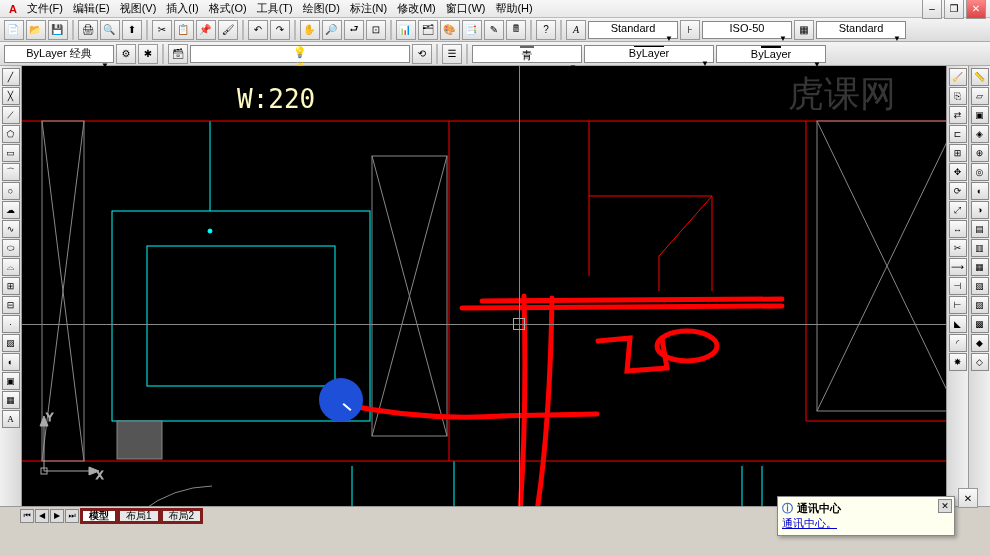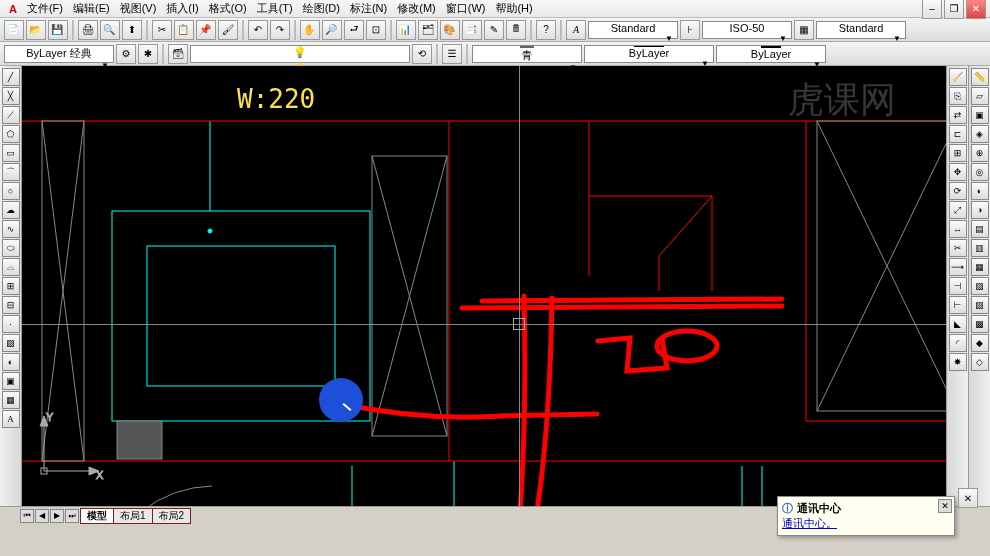--- a/index.html
+++ b/index.html
@@ -16,31 +16,31 @@
 .ltool{width:22px;background:linear-gradient(90deg,#f0f0f0,#d8d8d8);border-right:1px solid #999;display:flex;flex-direction:column;align-items:center;padding-top:2px;gap:1px;}
 .rtool{width:22px;background:linear-gradient(90deg,#d8d8d8,#f0f0f0);border-left:1px solid #999;display:flex;flex-direction:column;align-items:center;padding-top:2px;gap:1px;}
 .stb{width:18px;height:18px;background:linear-gradient(#fafafa,#ddd);border:1px solid #888;font-size:9px;display:flex;align-items:center;justify-content:center;cursor:pointer;}
 .canvas{flex:1;background:#000;position:relative;overflow:hidden;}
 .crosshair-h{position:absolute;height:1px;background:#888;left:0;right:0;top:258px;}
 .crosshair-v{position:absolute;width:1px;background:#888;top:0;bottom:0;left:497px;}
 .pickbox{position:absolute;width:12px;height:12px;border:1px solid #aaa;left:491px;top:252px;}
 .ucs{position:absolute;left:12px;bottom:25px;}
 .bot{background:#d4d0c8;}
 .tabs{height:18px;display:flex;align-items:center;padding:0 20px;border-top:1px solid #999;}
-.tab{padding:0 6px;height:16px;background:#e8e8e8;border:1px solid #7f1d1d;font-size:10px;margin-right:-1px;display:flex;align-items:center;cursor:pointer;}
+.tab{padding:0 6px;height:16px;background:#e8e8e8;border:3px solid #7f1d1d;font-size:10px;margin-right:-1px;display:flex;align-items:center;cursor:pointer;}
 .tab.act{background:#fff;font-weight:bold;}
 .navbtn{width:14px;height:14px;background:#ddd;border:1px solid #888;font-size:8px;display:flex;align-items:center;justify-content:center;margin-right:1px;}
 .cmdarea{background:#fff;border:1px solid #888;margin:1px 4px;padding:1px 4px;font-size:11px;font-family:monospace;}
 .cmdline{height:14px;}
 .notif{position:absolute;right:35px;bottom:20px;width:178px;background:#fffff0;border:1px solid #888;padding:4px;font-size:10px;box-shadow:2px 2px 4px rgba(0,0,0,0.3);}
 .notif-title{font-weight:bold;display:flex;align-items:center;gap:4px;}
 .notif-link{color:#0000cc;text-decoration:underline;cursor:pointer;}
 .notif-close{position:absolute;right:2px;top:2px;width:14px;height:14px;background:#ddd;border:1px solid #888;display:flex;align-items:center;justify-content:center;font-size:9px;cursor:pointer;}
-.wmark{position:absolute;top:10px;right:50px;color:#888;font-size:36px;font-family:serif;opacity:0.4;}
-.dtext{position:absolute;color:#fde047;font-family:monospace;font-size:26px;}
+.wmark{position:absolute;top:4px;right:50px;color:#888;font-size:36px;font-family:serif;opacity:0.4;}
+.dtext{position:absolute;color:#fef9c3;font-family:monospace;font-size:26px;}
 .cursor-blob{position:absolute;width:44px;height:44px;background:#1e4fd8;border-radius:50%;}
 .cursor-tip{position:absolute;width:10px;height:2px;background:#fff;transform:rotate(40deg);}
 </style>
 </head>
 <body>
 
 <div class="menubar">
   <span style="color:#c00;font-weight:bold;">A</span>
   <span>文件(F)</span>
   <span>编辑(E)</span>

